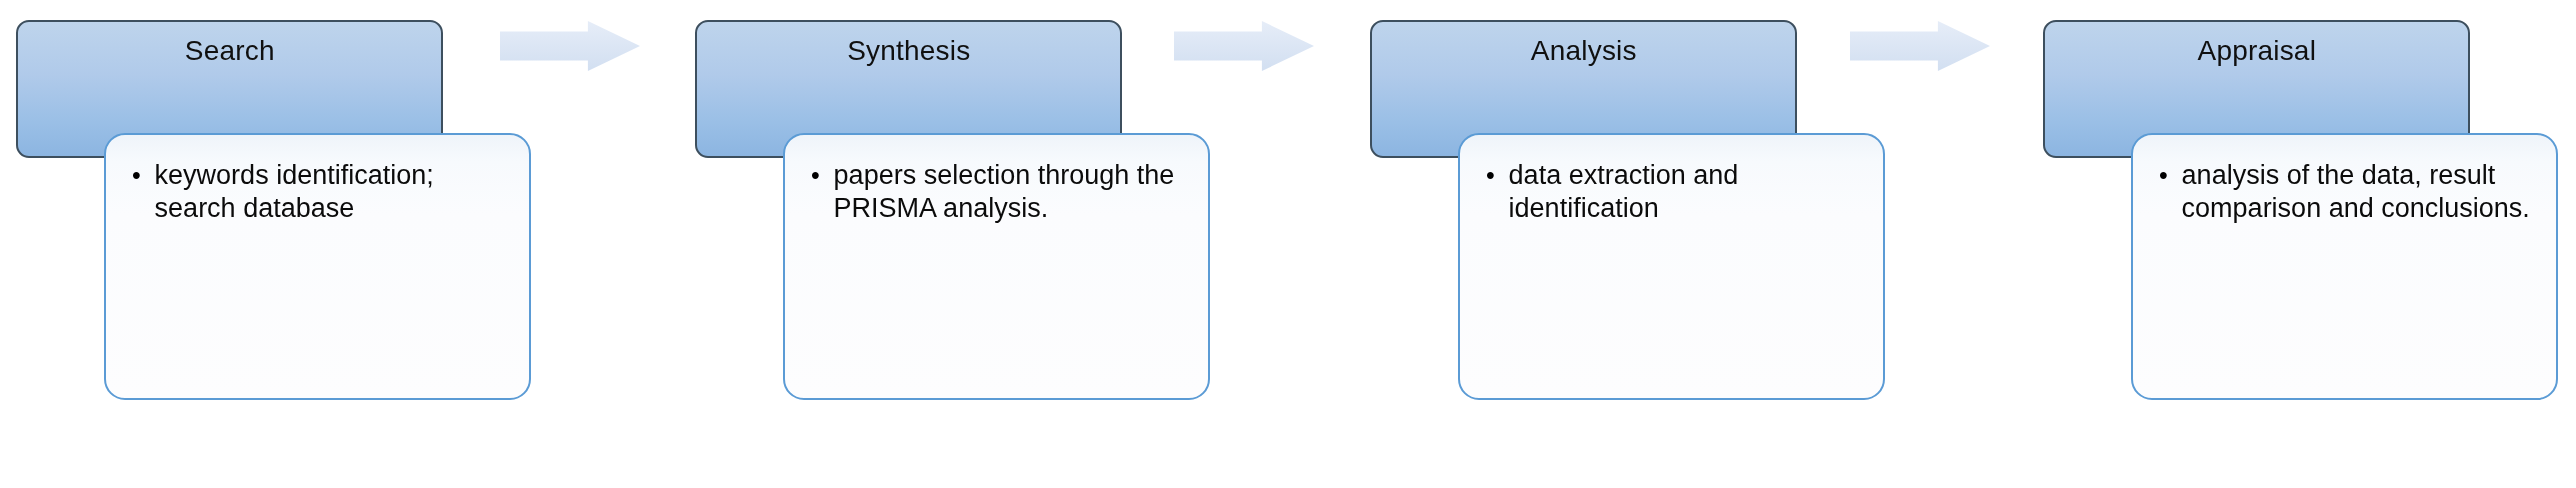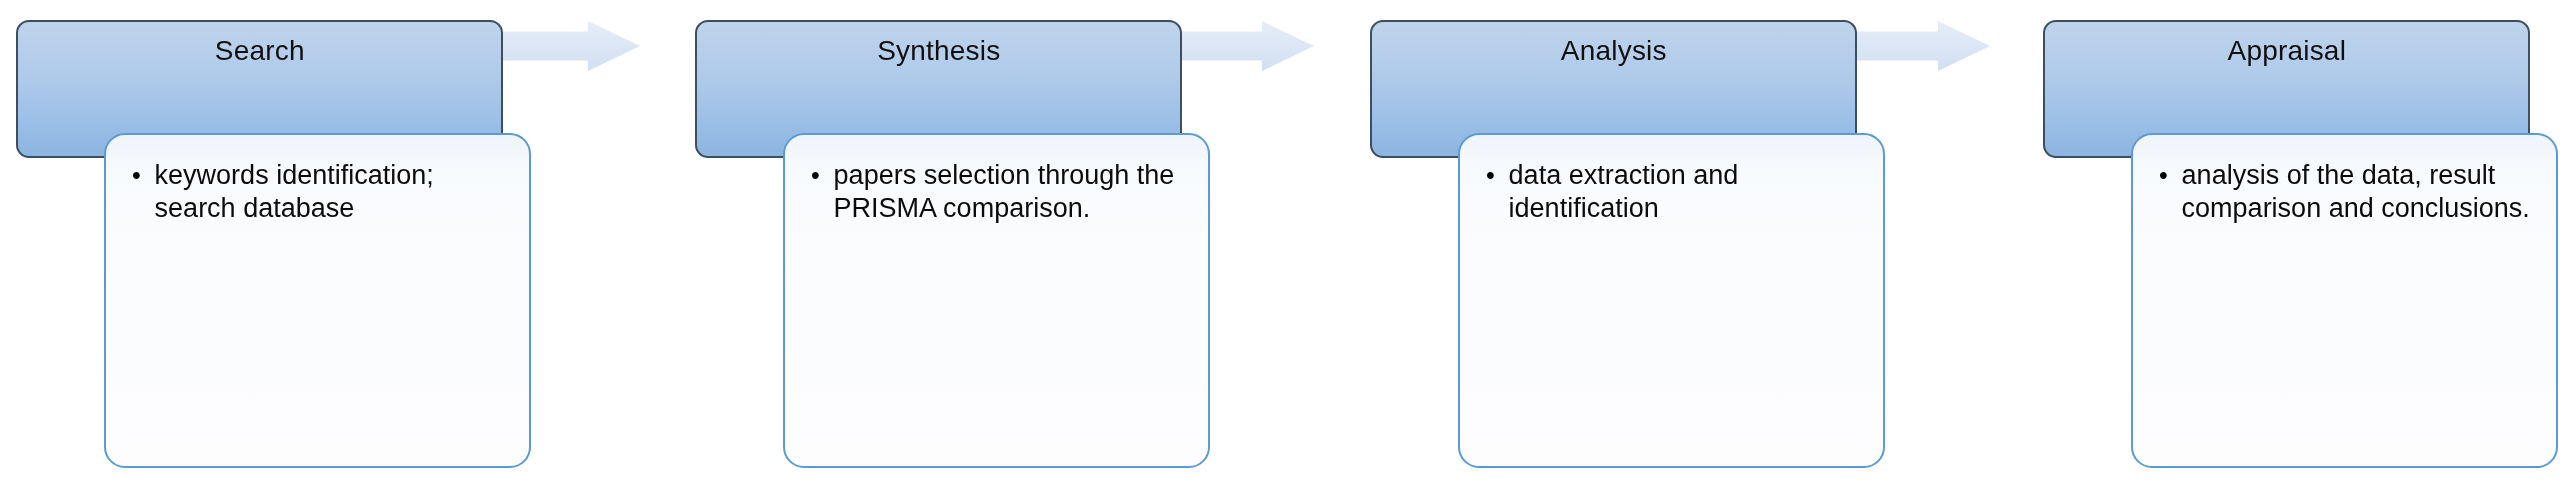--- a/index.html
+++ b/index.html
@@ -23,21 +23,21 @@
     position: absolute;
     top: 0;
     height: 488px;
   }
 
   
   .stage-header {
     position: absolute;
     left: 16.3px;
     top: 20.3px;
-    width: 487px;
+    width: 427px;
     height: 138px;
     box-sizing: border-box;
     border: 2.4px solid #3d4f5e;
     border-radius: 13px;
     background: linear-gradient(to bottom, #bed4ec 0%, #b0caea 40%, #9abfe6 75%, #8cb5e1 100%);
     z-index: 1;
   }
   .stage-header-label {
     position: absolute;
     left: 0;
@@ -49,21 +49,21 @@
     color: #101010;
     letter-spacing: 0.2px;
   }
 
   
   .stage-card {
     position: absolute;
     left: 104px;
     top: 133px;
     width: 427px;
-    height: 335px;
+    height: 267px;
     box-sizing: border-box;
     border: 2.4px solid #5b9bd5;
     border-radius: 21px;
     background: linear-gradient(to bottom, #eff4fa 0%, #f7fafd 10%, #fbfcfe 30%, #fdfdfe 100%);
     z-index: 2;
   }
   .stage-card-list {
     margin: 0;
     padding: 24.4px 21px 0 47px;
     list-style: none;
@@ -126,21 +126,21 @@
       <polygon fill="url(#arrGrad1)" points="0,13 108,13 108,0 172,31 108,62 108,49 0,49"></polygon>
     </svg>
   </div>
 
   <div class="stage" style="left:679px;">
     <div class="stage-header">
       <div class="stage-header-label">Synthesis</div>
     </div>
     <div class="stage-card">
       <ul class="stage-card-list">
-        <li class="stage-card-item">papers selection through the PRISMA comparison.</li>
+        <li class="stage-card-item">papers selection through the PRISMA analysis.</li>
       </ul>
     </div>
   </div>
 
   <div class="stage-arrow" style="left:1174px;">
     <svg viewBox="0 0 172 62" preserveAspectRatio="none" aria-hidden="true">
       <defs>
         <linearGradient id="arrGrad2" x1="0" y1="0" x2="0" y2="1">
           <stop offset="0%" stop-color="#e6edf8"></stop>
           <stop offset="100%" stop-color="#d2dff1"></stop>

